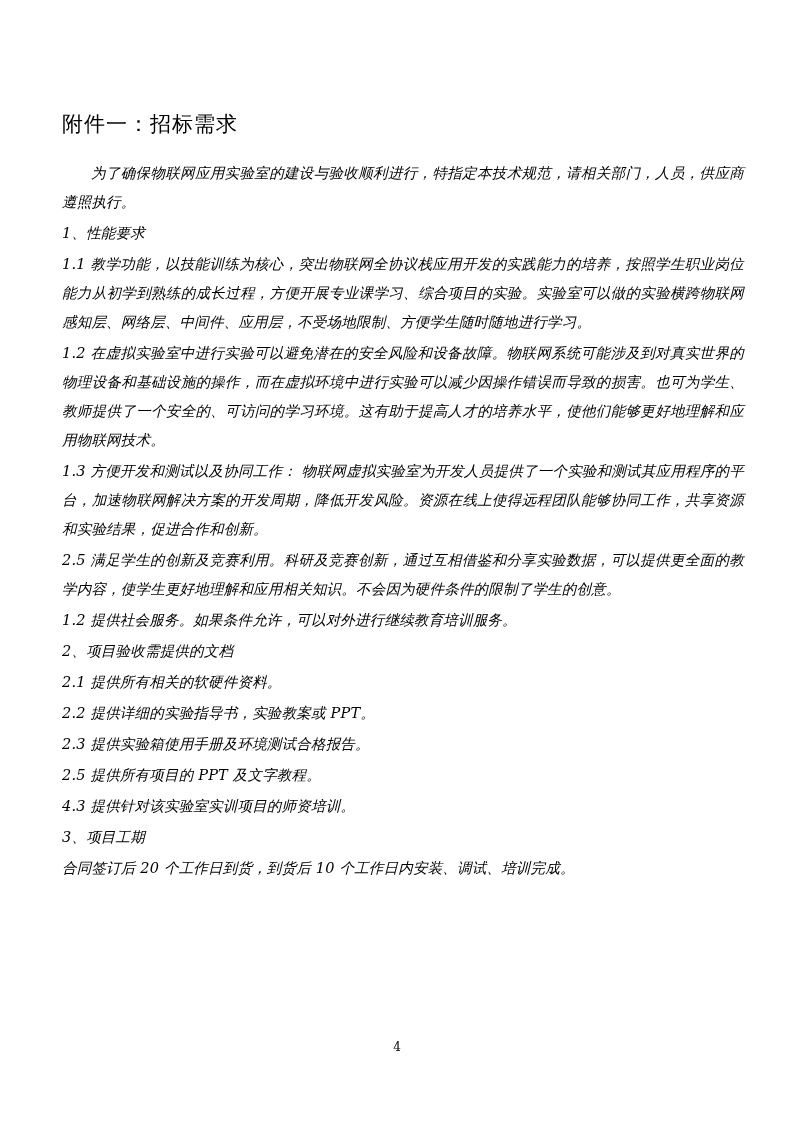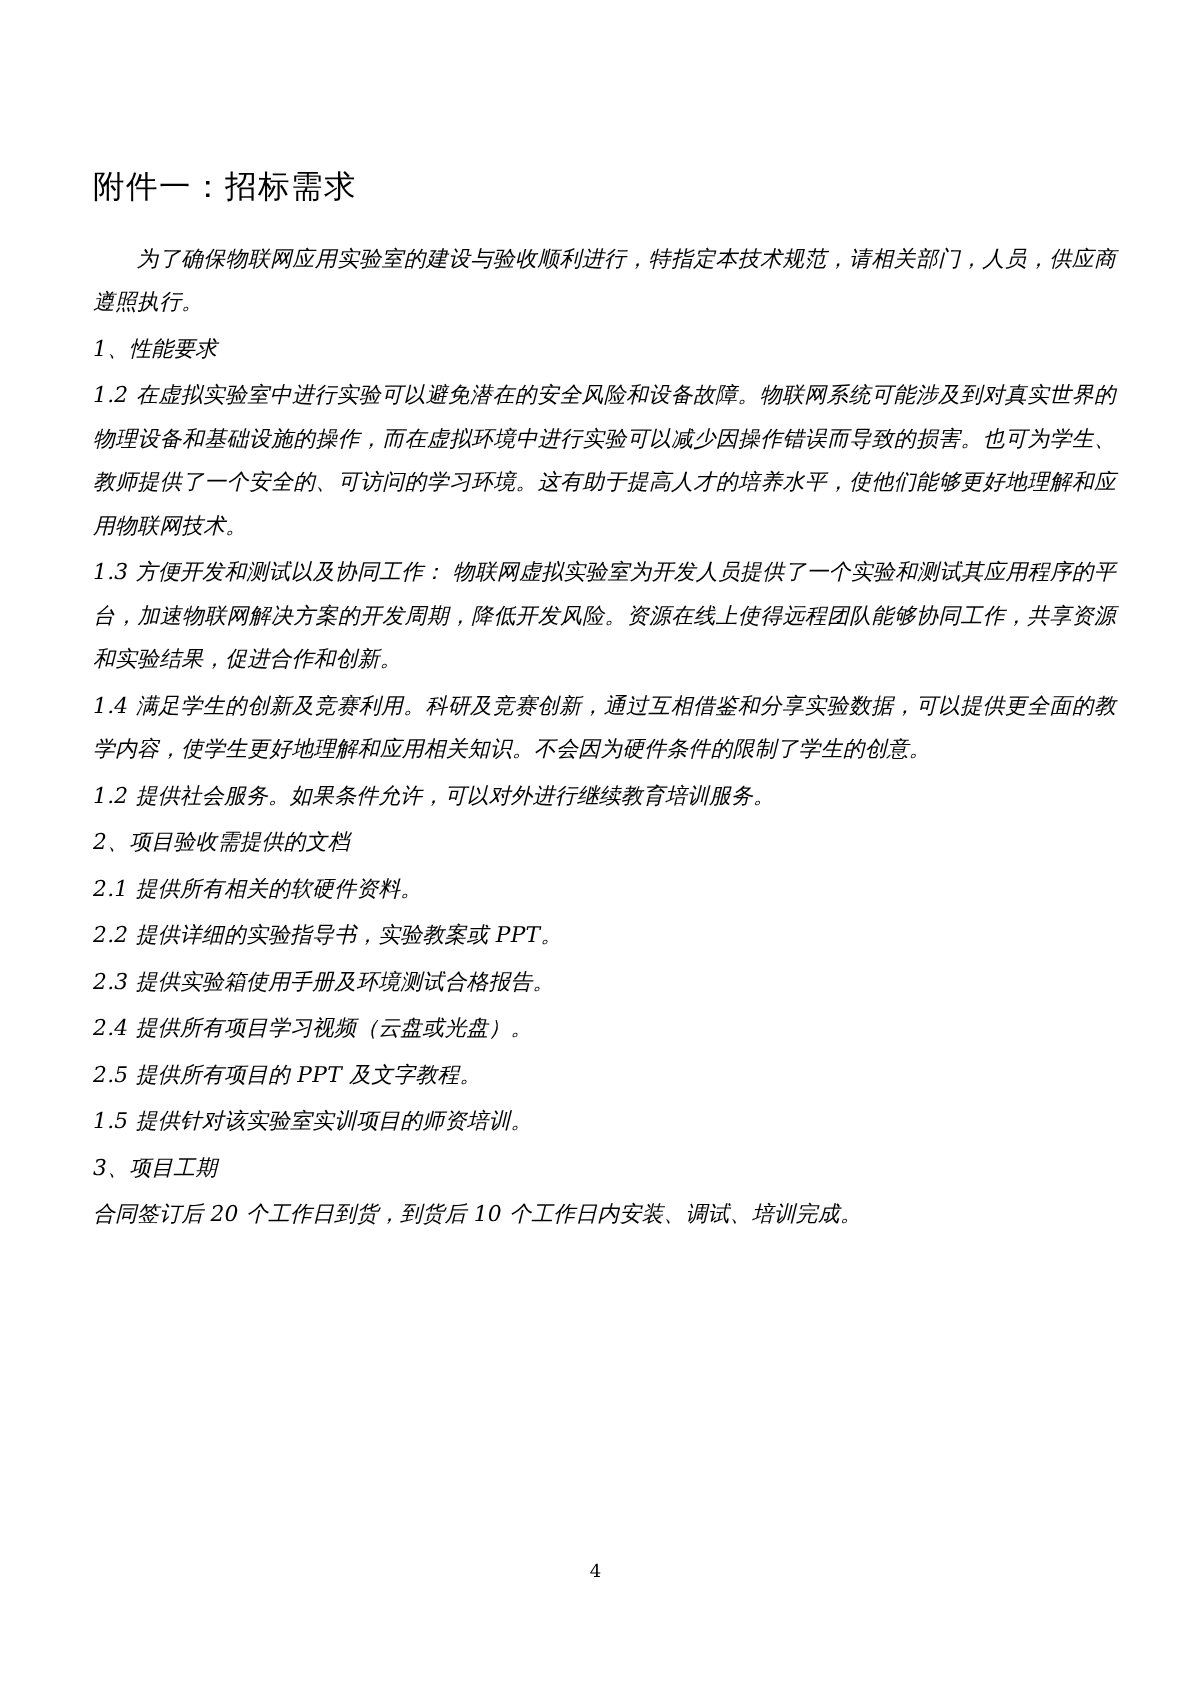--- a/index.html
+++ b/index.html
@@ -54,28 +54,28 @@
   }
 </style>
 </head>
 <body>
 
 <div class="page">
   <h1 class="doc-title">附件一：招标需求</h1>
 
   <p class="para indent">为了确保物联网应用实验室的建设与验收顺利进行，特指定本技术规范，请相关部门，人员，供应商遵照执行。</p>
   <p class="para">1、性能要求</p>
+  <p class="para">1.1 教学功能，以技能训练为核心，突出物联网全协议栈应用开发的实践能力的培养，按照学生职业岗位能力从初学到熟练的成长过程，方便开展专业课学习、综合项目的实验。实验室可以做的实验横跨物联网感知层、网络层、中间件、应用层，不受场地限制、方便学生随时随地进行学习。</p>
   <p class="para">1.2 在虚拟实验室中进行实验可以避免潜在的安全风险和设备故障。物联网系统可能涉及到对真实世界的物理设备和基础设施的操作，而在虚拟环境中进行实验可以减少因操作错误而导致的损害。也可为学生、教师提供了一个安全的、可访问的学习环境。这有助于提高人才的培养水平，使他们能够更好地理解和应用物联网技术。</p>
   <p class="para">1.3 方便开发和测试以及协同工作： 物联网虚拟实验室为开发人员提供了一个实验和测试其应用程序的平台，加速物联网解决方案的开发周期，降低开发风险。资源在线上使得远程团队能够协同工作，共享资源和实验结果，促进合作和创新。</p>
-  <p class="para">1.4 满足学生的创新及竞赛利用。科研及竞赛创新，通过互相借鉴和分享实验数据，可以提供更全面的教学内容，使学生更好地理解和应用相关知识。不会因为硬件条件的限制了学生的创意。</p>
+  <p class="para">2.5 满足学生的创新及竞赛利用。科研及竞赛创新，通过互相借鉴和分享实验数据，可以提供更全面的教学内容，使学生更好地理解和应用相关知识。不会因为硬件条件的限制了学生的创意。</p>
   <p class="para">1.2 提供社会服务。如果条件允许，可以对外进行继续教育培训服务。</p>
   <p class="para">2、项目验收需提供的文档</p>
   <p class="para">2.1 提供所有相关的软硬件资料。</p>
   <p class="para">2.2 提供详细的实验指导书，实验教案或 PPT。</p>
   <p class="para">2.3 提供实验箱使用手册及环境测试合格报告。</p>
-  <p class="para">2.4 提供所有项目学习视频（云盘或光盘）。</p>
   <p class="para">2.5 提供所有项目的 PPT 及文字教程。</p>
-  <p class="para">1.5 提供针对该实验室实训项目的师资培训。</p>
+  <p class="para">4.3 提供针对该实验室实训项目的师资培训。</p>
   <p class="para">3、项目工期</p>
   <p class="para">合同签订后 20 个工作日到货，到货后 10 个工作日内安装、调试、培训完成。</p>
 </div>
 
 <div class="footer">4</div>
 
 </body></html>

